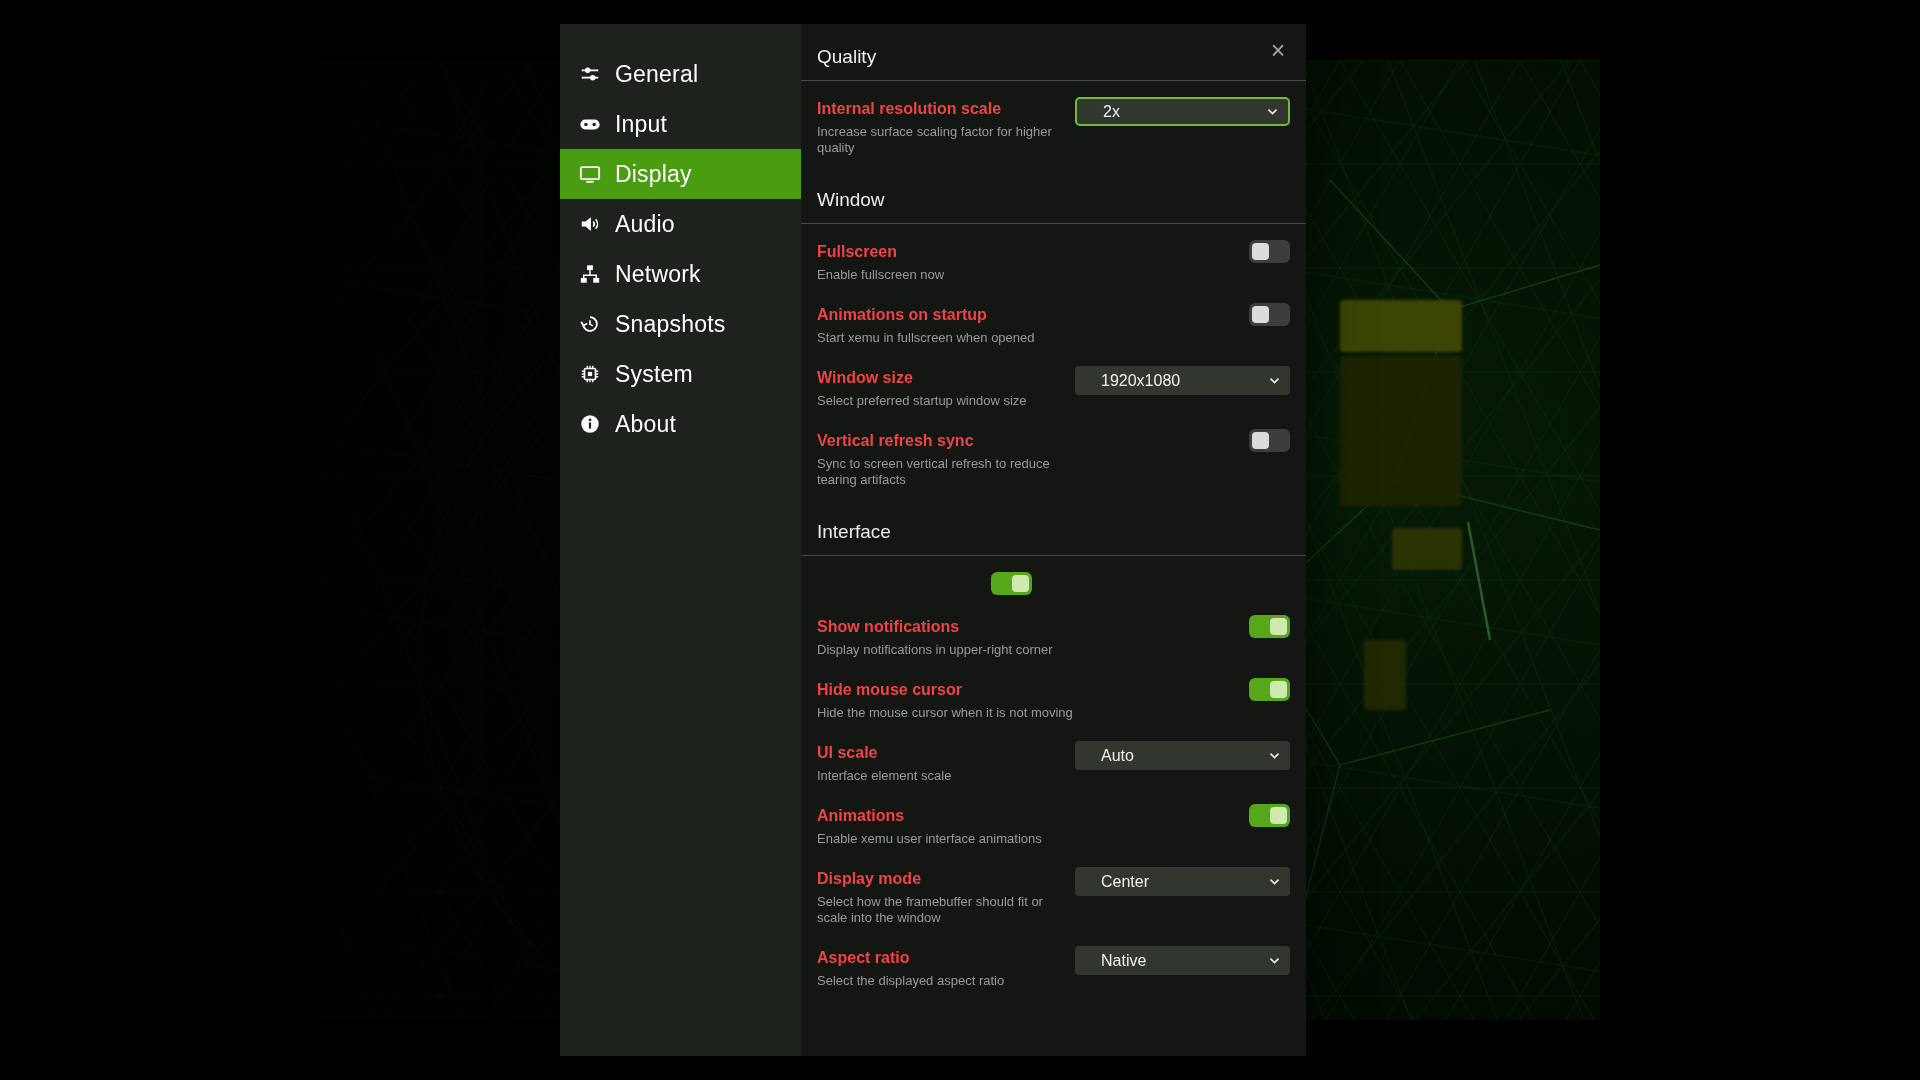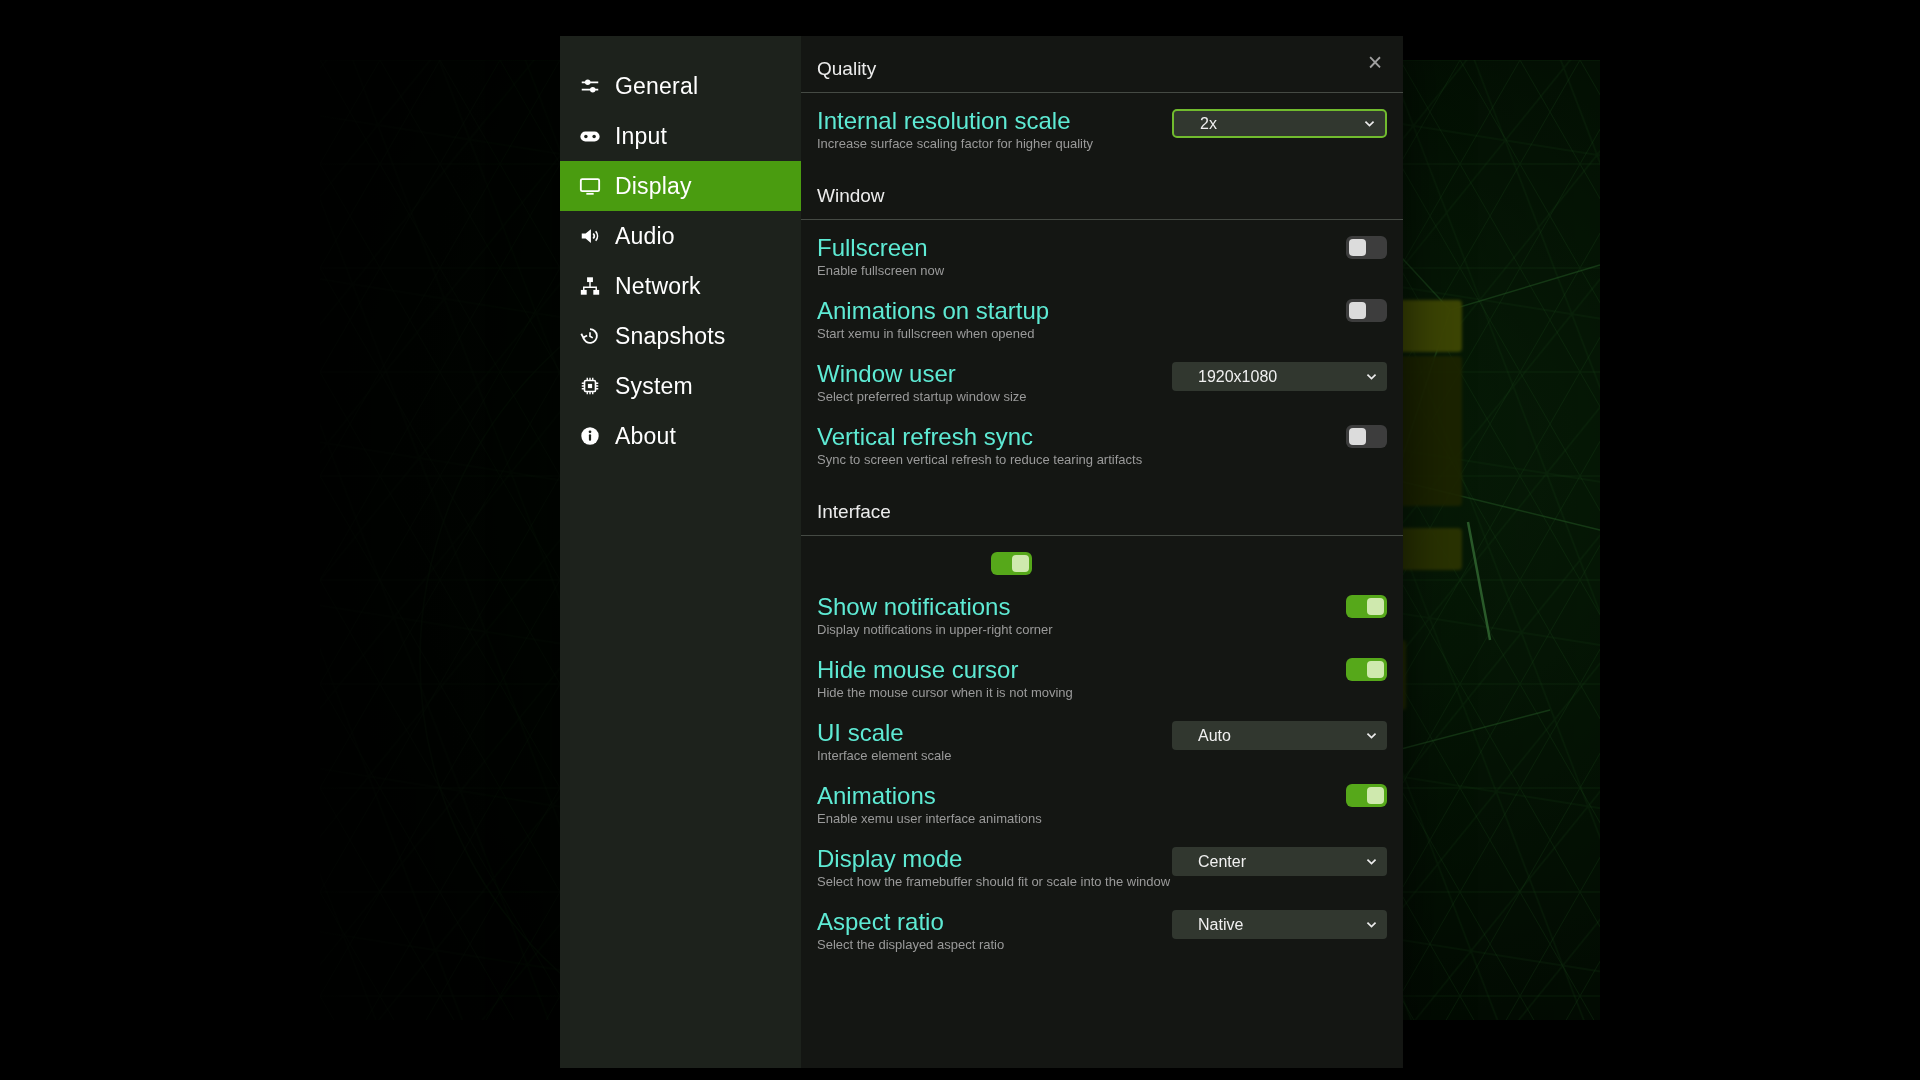--- a/index.html
+++ b/index.html
@@ -11,38 +11,38 @@
   .framebuffer { position:absolute; left:320px; top:60px; width:1280px; height:960px; overflow:hidden; }
   .mesh { position:absolute; inset:0; width:100%; height:100%; display:block; }
   .bg-block { position:absolute; border-radius:4px; filter:blur(1.5px); }
   .block-a { left:1020px; top:240px; width:122px; height:52px; background:#7f8f08; opacity:.95; }
   .block-b { left:1020px; top:296px; width:122px; height:150px; background:#3c4a02; opacity:.9; }
   .block-c { left:1072px; top:468px; width:70px; height:42px; background:#5a6a05; opacity:.9; }
   .block-d { left:1044px; top:580px; width:42px; height:70px; background:#4a5804; opacity:.85; }
   .dim { position:absolute; inset:0; background:rgba(0,0,0,0.5); }
 
   
-  .dialog { position:absolute; left:560px; top:36px; width:843px; height:1032px;
+  .dialog { position:absolute; left:560px; top:24px; width:746px; height:1032px;
             display:flex; box-shadow:0 0 50px rgba(0,0,0,.65); }
   .sidebar { width:241px; background:#1d221c; padding-top:25px; flex-shrink:0; }
   .side-item { display:flex; align-items:center; height:50px; padding:0 12px 0 18px; gap:13px;
                color:#fff; cursor:pointer; }
   .side-item.selected { background:#4a9c10;align-items:center; }
   .side-icon { width:24px; height:24px; display:flex; align-items:center; justify-content:center; flex-shrink:0; }
   .side-label { font-size:23px; letter-spacing:.2px; }
 
   .panel { flex:1; background:#141613; position:relative; color:#fff; }
   .close-btn { position:absolute; top:12px; right:14px; width:28px; height:28px; background:none;
                border:none; color:#a0a0a0; font-size:25px; line-height:26px; cursor:pointer;
                font-family:"Liberation Sans", sans-serif; }
   .section-header { font-size:19px; color:#ececec; padding:21px 16px 12px; border-bottom:1px solid #454a44; }
   #sections > .section-header:first-child { padding-top:22px; }
   .rows { padding:3px 16px 5px; }
   .row { display:flex; justify-content:space-between; align-items:flex-start; padding:13px 0 7px; }
-  .row-label { font-size:24px; color:#5eead4; line-height:23px; }
+  .row-label { font-size:16px; color:#ef4444; line-height:23px;font-weight:bold; }
   .row-desc { font-size:13px; color:#9a9a9a; margin-top:4px; line-height:16px; }
   .row-control { width:215px; display:flex; justify-content:flex-end; flex-shrink:0; margin-top:0; }
 
   .select { width:215px; height:29px; background:#31372f; border-radius:4px; display:flex;
             align-items:center; justify-content:space-between; padding:0 8px 0 26px; cursor:pointer; }
   .select.focused { border:2px solid #71bb2e; border-radius:5px; }
   .select-value { font-size:16px; color:#f0f0f0; }
   .chevron { display:flex; align-items:center; }
 
   .toggle { width:41px; height:23px; border-radius:6px; position:relative; cursor:pointer; }
@@ -219,21 +219,21 @@
                 <div class="row-desc">Start xemu in fullscreen when opened</div>
               </div>
               <div class="row-control">
                 <div class="toggle off">
                   <span class="knob"></span>
                 </div>
               </div>
             </div>
             <div class="row">
               <div class="row-text">
-                <div class="row-label">Window user</div>
+                <div class="row-label">Window size</div>
                 <div class="row-desc">Select preferred startup window size</div>
               </div>
               <div class="row-control">
                 <div class="select">
                   <span class="select-value">1920x1080</span>
                   <span class="chevron">
                     <svg width="15" height="15" viewBox="0 0 24 24">
                       <path d="M5.5 9l6.5 6.5L18.5 9" fill="none" stroke="#ececec" stroke-width="2.6"></path>
                     </svg>
                   </span>

